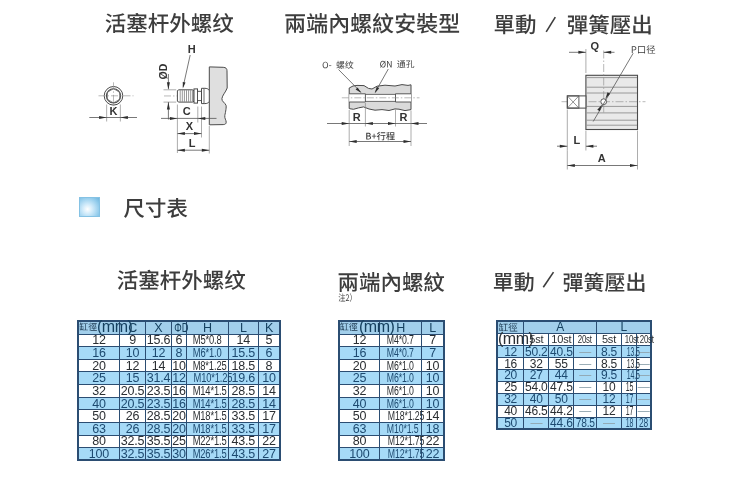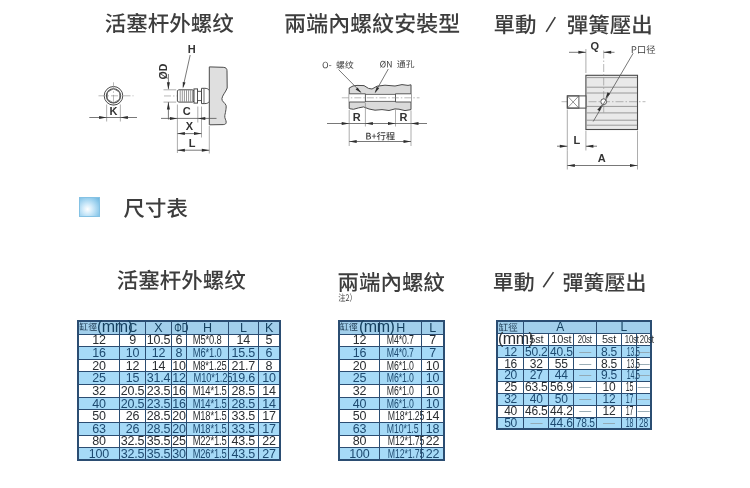--- a/index.html
+++ b/index.html
@@ -40,42 +40,42 @@
         <td>C</td>
         <td>X</td>
         <td><span class="n2">ΦD</span></td>
         <td>H</td>
         <td>L</td>
         <td>K</td>
       </tr>
       <tr class="w" style="height:12.63px">
         <td>12</td>
         <td>9</td>
-        <td>10.5</td>
+        <td>15.6</td>
         <td>6</td>
         <td><span class="n">M5*0.8</span></td>
         <td>14</td>
         <td>5</td>
       </tr>
       <tr class="b" style="height:12.63px">
         <td>16</td>
         <td>10</td>
         <td>12</td>
         <td>8</td>
         <td><span class="n">M6*1.0</span></td>
         <td>15.5</td>
         <td>6</td>
       </tr>
       <tr class="w" style="height:12.63px">
         <td>20</td>
         <td>12</td>
         <td>14</td>
         <td>10</td>
         <td><span class="n">M8*1.25</span></td>
-        <td>21.7</td>
+        <td>18.5</td>
         <td>8</td>
       </tr>
       <tr class="b" style="height:12.63px">
         <td>25</td>
         <td>15</td>
         <td>31.4</td>
         <td>12</td>
         <td><span class="n">M10*1.25</span></td>
         <td>19.6</td>
         <td>10</td>
@@ -247,22 +247,22 @@
         <td>20</td>
         <td>27</td>
         <td>44</td>
         <td><span class="d">—</span></td>
         <td>9.5</td>
         <td><span class="s62">14.5</span></td>
         <td><span class="d">—</span></td>
       </tr>
       <tr class="w" style="height:11.94px">
         <td>25</td>
-        <td>63.5</td>
-        <td>56.9</td>
+        <td>54.0</td>
+        <td>47.5</td>
         <td><span class="d">—</span></td>
         <td>10</td>
         <td><span class="s62">15</span></td>
         <td><span class="d">—</span></td>
       </tr>
       <tr class="b" style="height:11.94px">
         <td>32</td>
         <td>40</td>
         <td>50</td>
         <td><span class="d">—</span></td>

